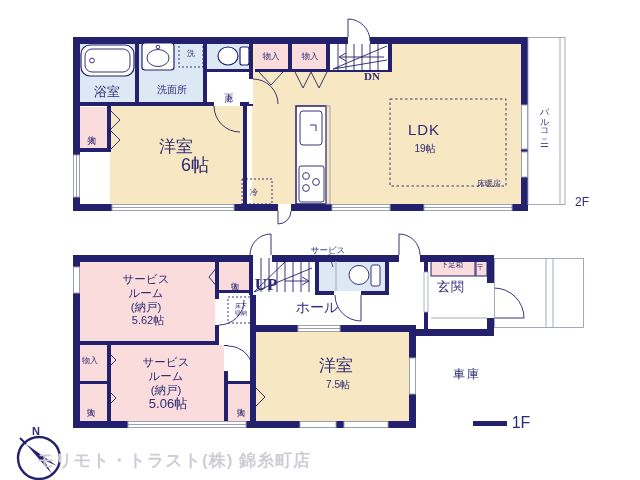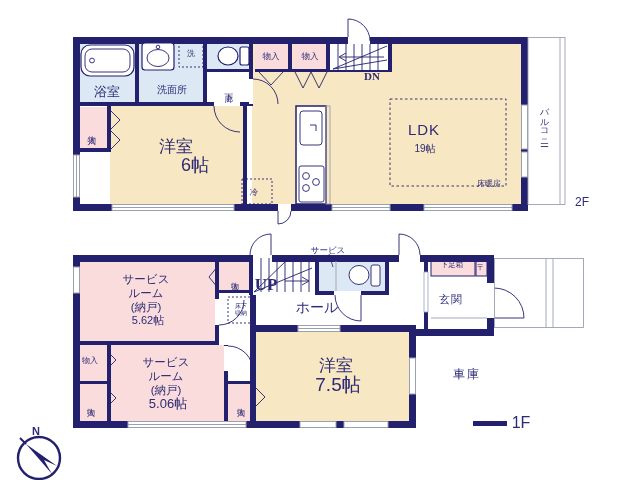--- a/index.html
+++ b/index.html
@@ -269,28 +269,29 @@
 ルーム
 (納戸)</div>
 <div class="lbl" style="left:148px;top:321px;font-size:11px">5.62帖</div>
 <div class="lbl v" style="left:234px;top:276px;font-size:8px">物入</div>
 <div class="lbl" style="left:241px;top:310px;font-size:6px">床下
 収納</div>
 <div class="lbl stair" style="left:266px;top:285px;font-size:17px">UP</div>
 <div class="lbl" style="left:317px;top:307px;font-size:14px">ホール</div>
 <div class="lbl" style="left:452px;top:264px;font-size:7.5px">下足箱</div>
 <div class="lbl" style="left:481px;top:268px;font-size:8px">〒</div>
-<div class="lbl" style="left:451px;top:300px;font-size:11px;letter-spacing:1px">玄関</div>
+<div class="lbl" style="left:451px;top:287px;font-size:13px;letter-spacing:1px">玄関</div>
 <div class="lbl" style="left:90px;top:361px;font-size:8px">物入</div>
 <div class="lbl v" style="left:90px;top:402px;font-size:8px">物入</div>
 <div class="lbl" style="left:166px;top:377px;font-size:11.5px">サービス
 ルーム
 (納戸)</div>
 <div class="lbl" style="left:168px;top:404px;font-size:13px">5.06帖</div>
 <div class="lbl v" style="left:240px;top:402px;font-size:8px">物入</div>
 <div class="lbl" style="left:336px;top:366px;font-size:17px">洋室</div>
-<div class="lbl" style="left:338px;top:385px;font-size:19px">7.5帖</div>
+<div class="lbl" style="left:338px;top:385px;font-size:10px">7.5帖</div>
 <div class="lbl" style="left:467px;top:374px;font-size:12px;letter-spacing:2px">車庫</div>
 <div class="lbl" style="left:521px;top:423px;font-size:16px">1F</div>
 
 <div class="lbl" style="left:36px;top:432px;font-size:11px;font-weight:bold">N</div>
+<div class="company" style="left:174px;top:460px;font-size:17px">モリモト・トラスト(株) 錦糸町店</div>
 
 </div>
 
 </body></html>

